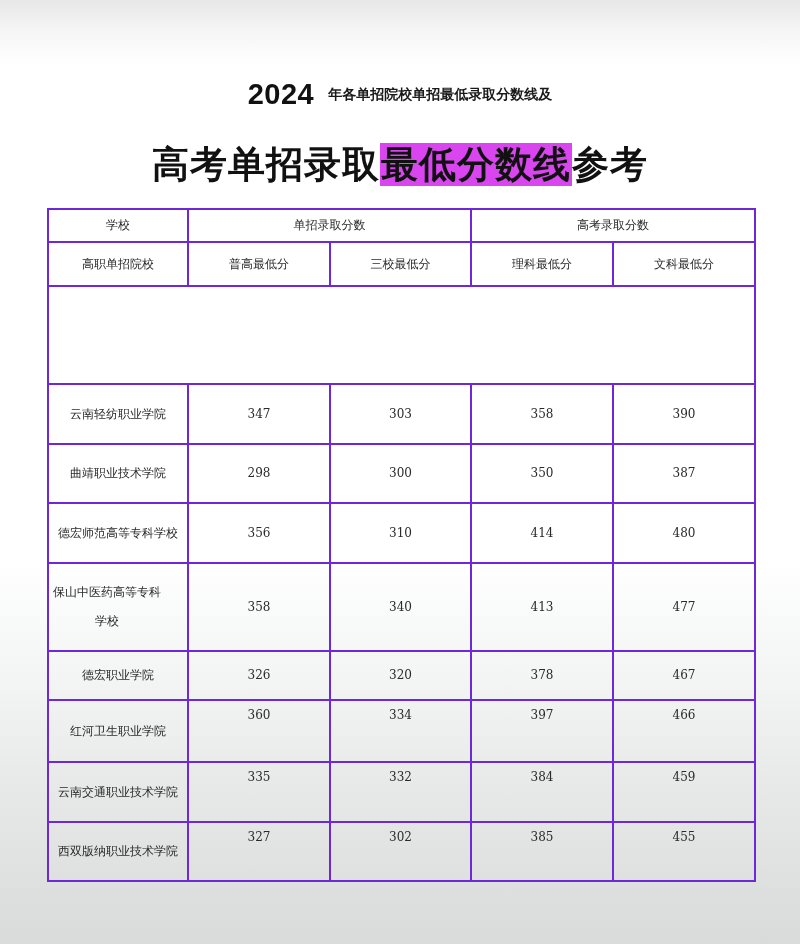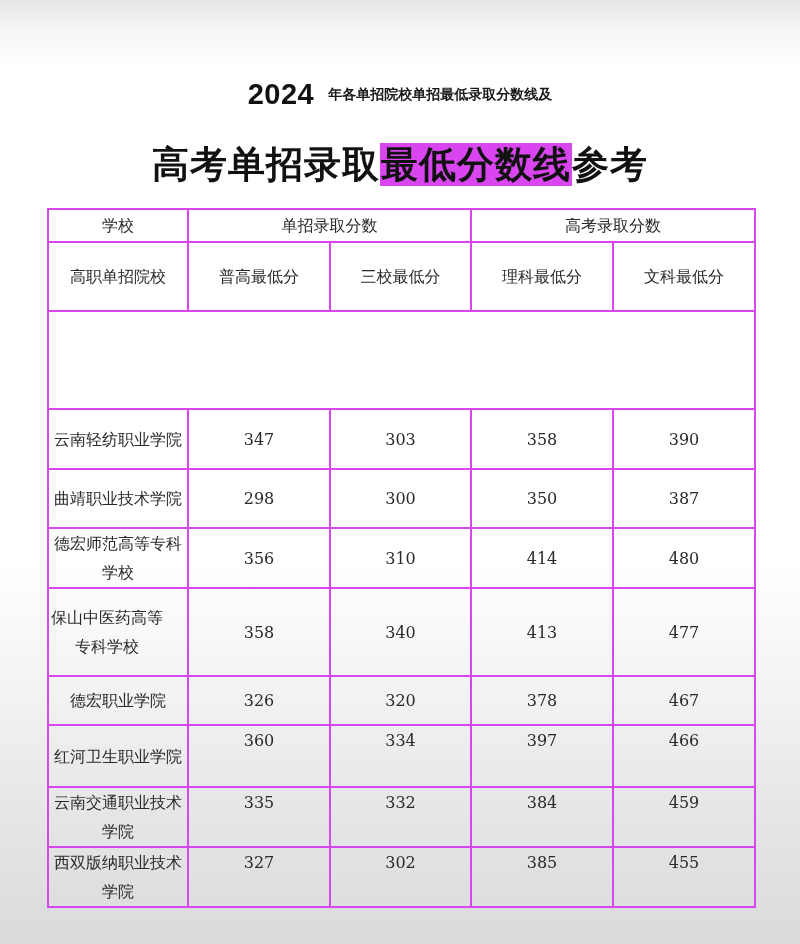--- a/index.html
+++ b/index.html
@@ -32,22 +32,22 @@
   }
   .title-line2 .hl { background: #d946ef; padding: 0 1px; }
 
   table.scores {
     position: absolute; left: 47px; top: 208px;
     border-collapse: collapse; table-layout: fixed; width: 707px;
     font-family: "DejaVu Serif", "Liberation Serif", serif;
     color: #2a2a2a;
   }
   table.scores td {
-    border: 2px solid #d946ef; padding: 0; text-align: center;
-    font-size: 16px; line-height: 29px;
+    border: 2px solid #6d28d9; padding: 0; text-align: center;
+    font-size: 12px; line-height: 29px;
   }
   td.school { text-align: center; }
   td.num { vertical-align: middle; font-size: 18px; }
   td.num.top { vertical-align: top; }
   tr.empty td { height: 96px; }
 </style>
 </head>
 <body>
 
 <div class="title-line1">
@@ -65,21 +65,21 @@
       <col style="width:141px">
       <col style="width:142px">
       <col style="width:142px">
   </colgroup>
   <tbody>
       <tr style="height:33px">
     <td>学校</td>
     <td colspan="2">单招录取分数</td>
     <td colspan="2">高考录取分数</td>
   </tr>
-  <tr style="height:69px">
+  <tr style="height:44px">
     <td>高职单招院校</td>
     <td>普高最低分</td>
     <td style="padding:0 12px">三校最低分</td>
     <td>理科最低分</td>
     <td style="padding:0 24px">文科最低分</td>
   </tr>
   <tr class="empty">
     <td colspan="5"></td>
   </tr>
 

